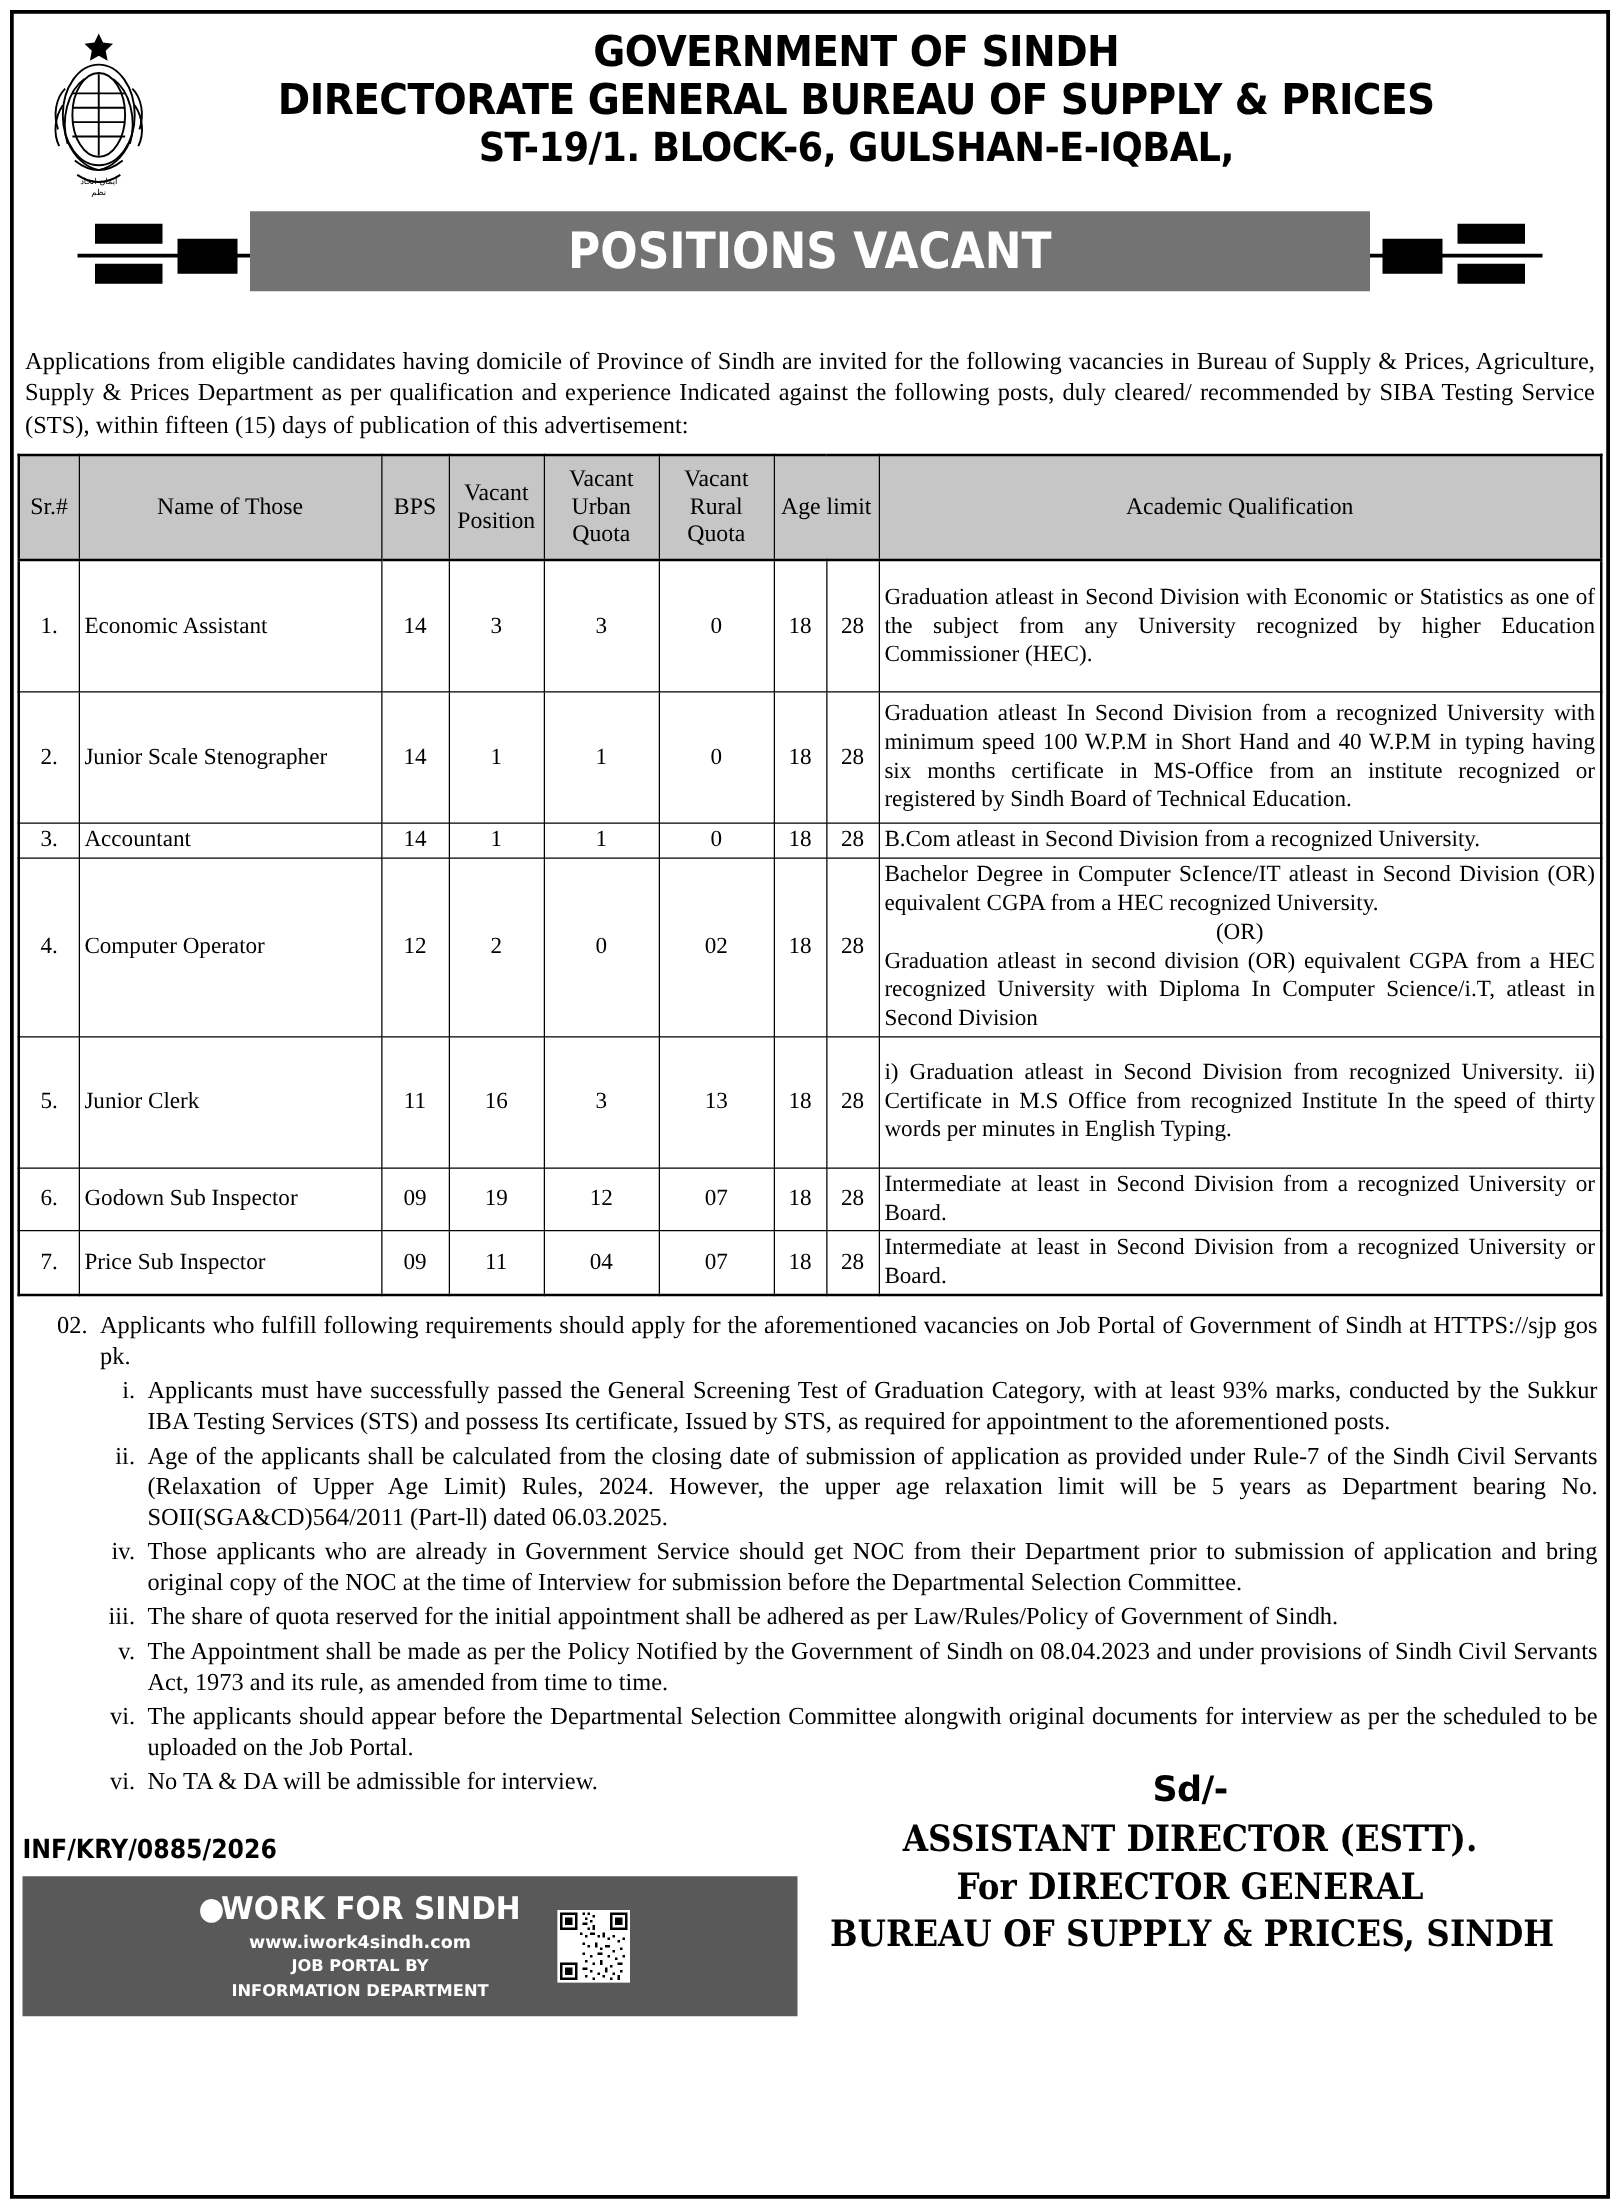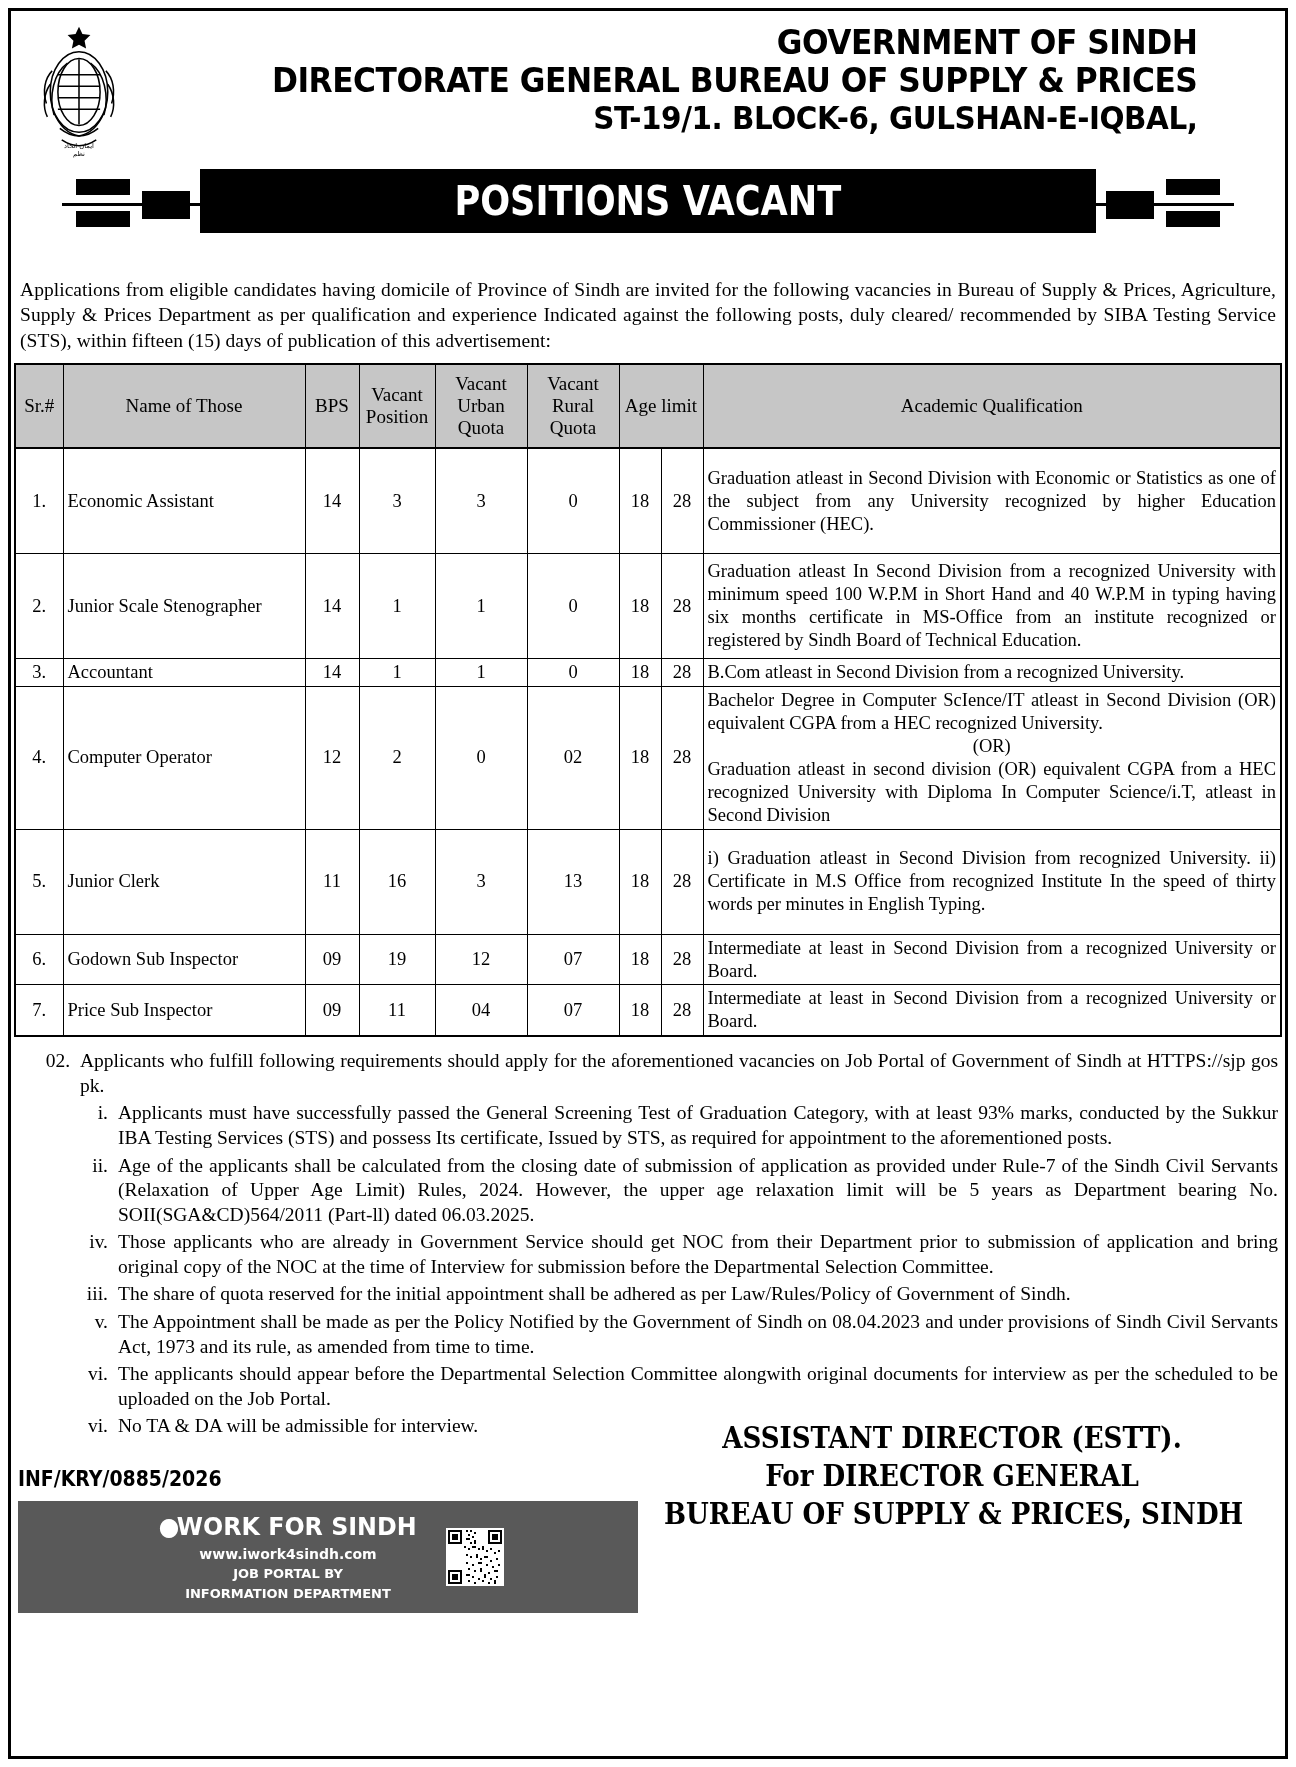--- a/index.html
+++ b/index.html
@@ -49,21 +49,21 @@
     width: 98px;
     height: 140px;
     flex: 0 0 98px;
     margin-left: 16px;
     margin-top: 4px;
     position: relative;
   }
   .crest svg { display:block; }
   .titles {
     flex: 1 1 auto;
-    text-align: right;
+    text-align: center;
     padding-right: 40px;
     padding-top: 6px;
   }
   .t-line {
     font-family: "DejaVu Sans", sans-serif;
     font-weight: 700;
     letter-spacing: -0.5px;
     color: #000;
     line-height: 1.12;
     transform: scaleX(0.92);
@@ -87,21 +87,21 @@
     top: 34px;
     height: 3px;
     background: #000;
   }
   .banner-box {
     position: absolute;
     left: 186px;
     right: 186px;
     top: 0px;
     height: 64px;
-    background: #000000;
+    background: #737373;
     display: flex;
     align-items: center;
     justify-content: center;
     z-index: 3;
   }
   .banner-text {
     font-family: "DejaVu Sans", sans-serif;
     font-weight: 700;
     font-size: 40px;
     color: #fff;
@@ -569,20 +569,21 @@
                   <rect x="18" y="26" width="1" height="1"></rect>
                   <rect x="21" y="27" width="1" height="1"></rect>
                 <rect x="24" y="26" width="1" height="2"></rect>
               </g>
             </svg>
           </div>
         </div>
       </div>
 
       <div class="sign">
+        <div class="sd">Sd/-</div>
         <div class="sg1">ASSISTANT DIRECTOR (ESTT).</div>
         <div class="sg2">For DIRECTOR GENERAL</div>
         <div class="sg3">BUREAU OF SUPPLY &amp; PRICES, SINDH</div>
       </div>
     </div>
 
   </div>
 </div>
 
 </body></html>

